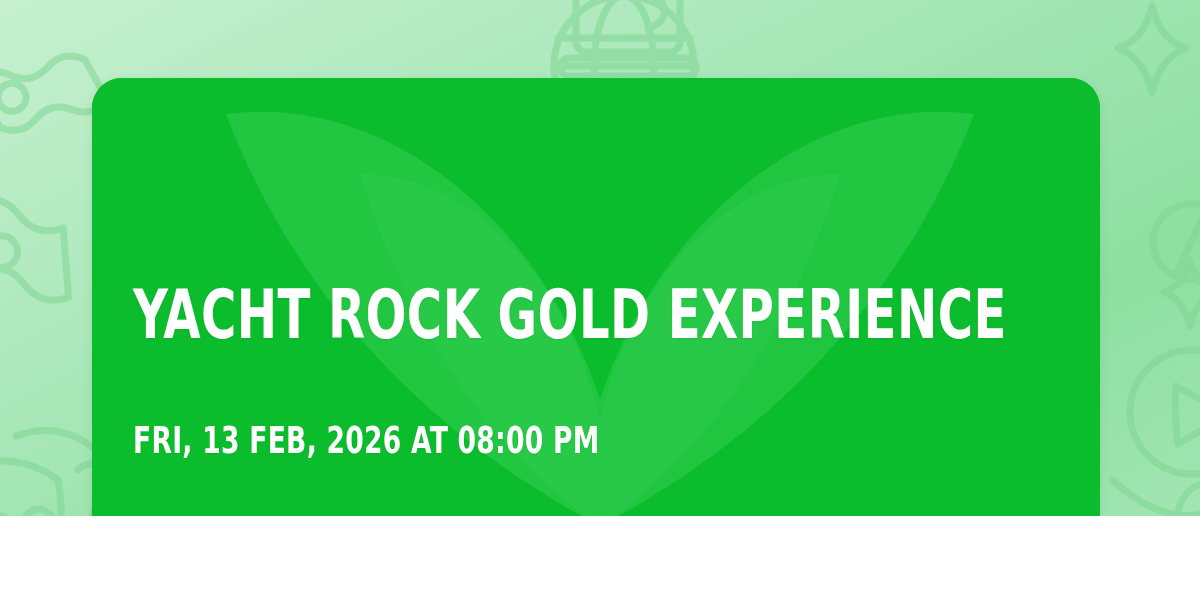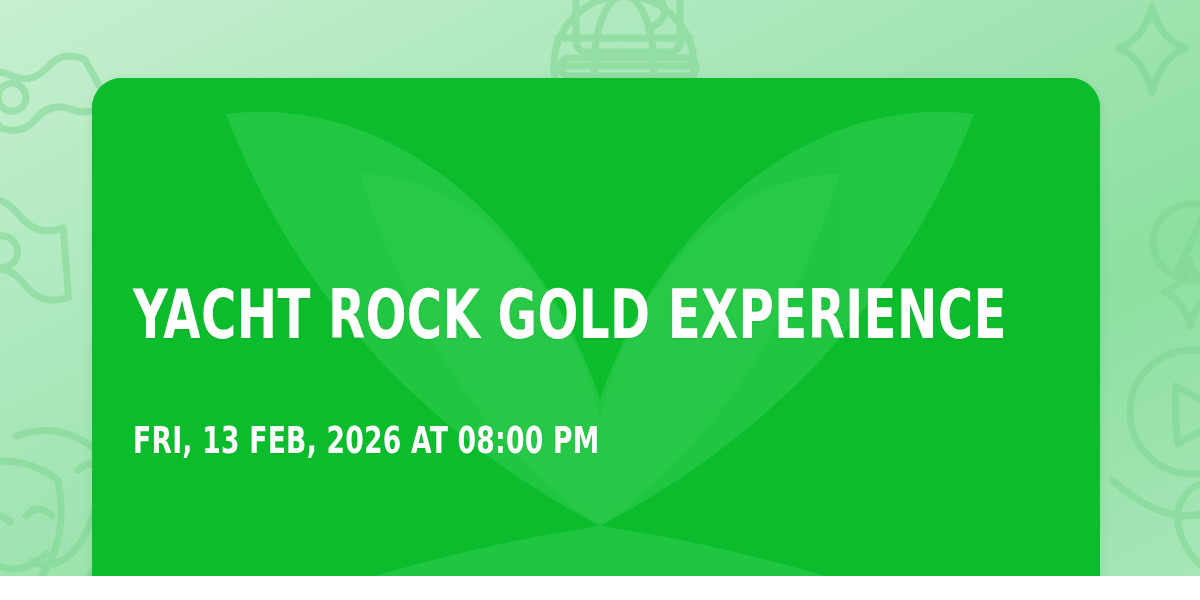--- a/index.html
+++ b/index.html
@@ -7,21 +7,21 @@
     padding: 0;
     width: 1200px;
     height: 600px;
     overflow: hidden;
     font-family: "Liberation Sans", sans-serif;
   }
 
   #stage {
     position: relative;
     width: 1200px;
-    height: 576px;
+    height: 516px;
     overflow: hidden;
     background: linear-gradient(118deg, #c2efcd 0%, #a8e7b8 28%, #8fdfa3 62%, #a6e6b6 100%);
     text-decoration: underline;
   }
 
   
   #bg-pattern {
     position: absolute;
     inset: 0;
     width: 1200px;

